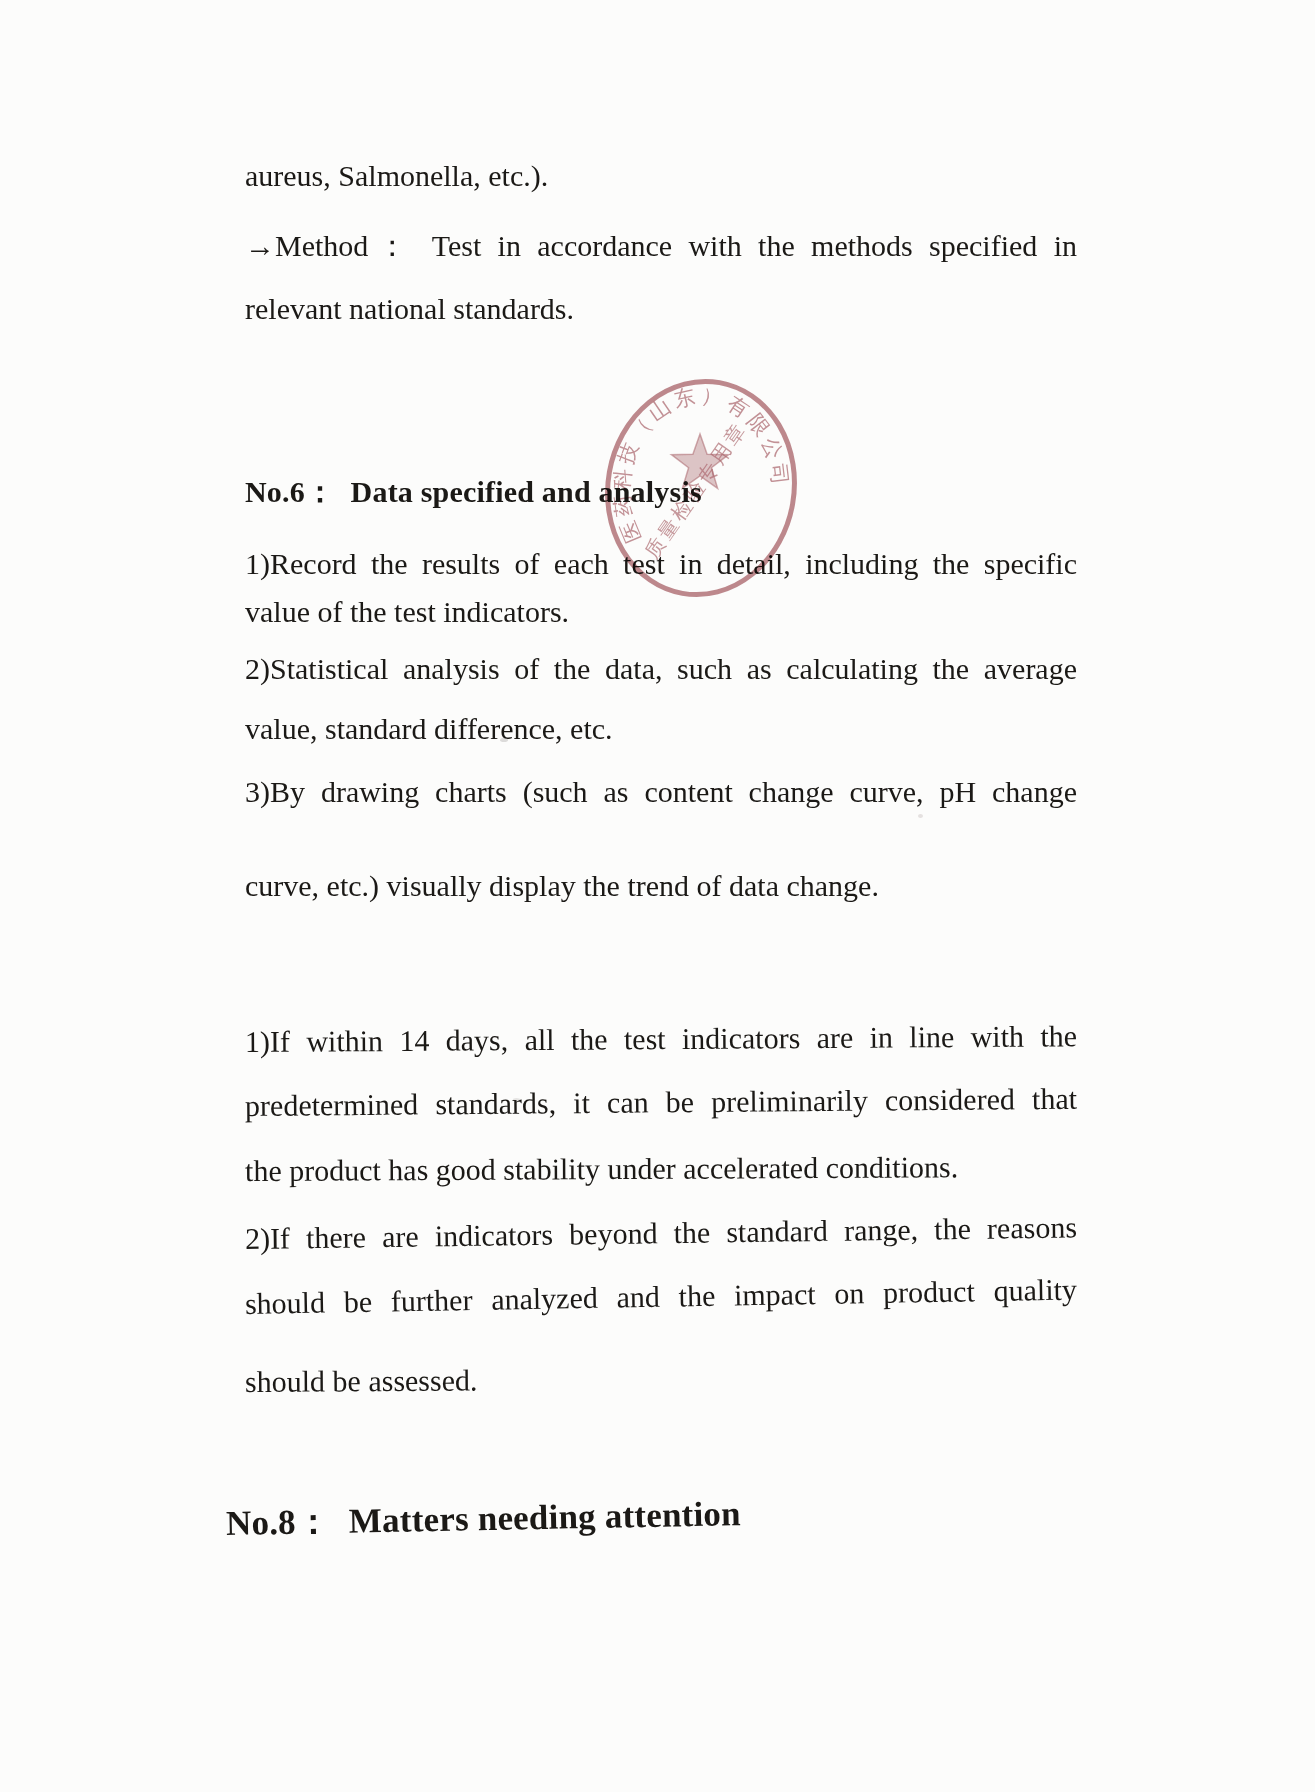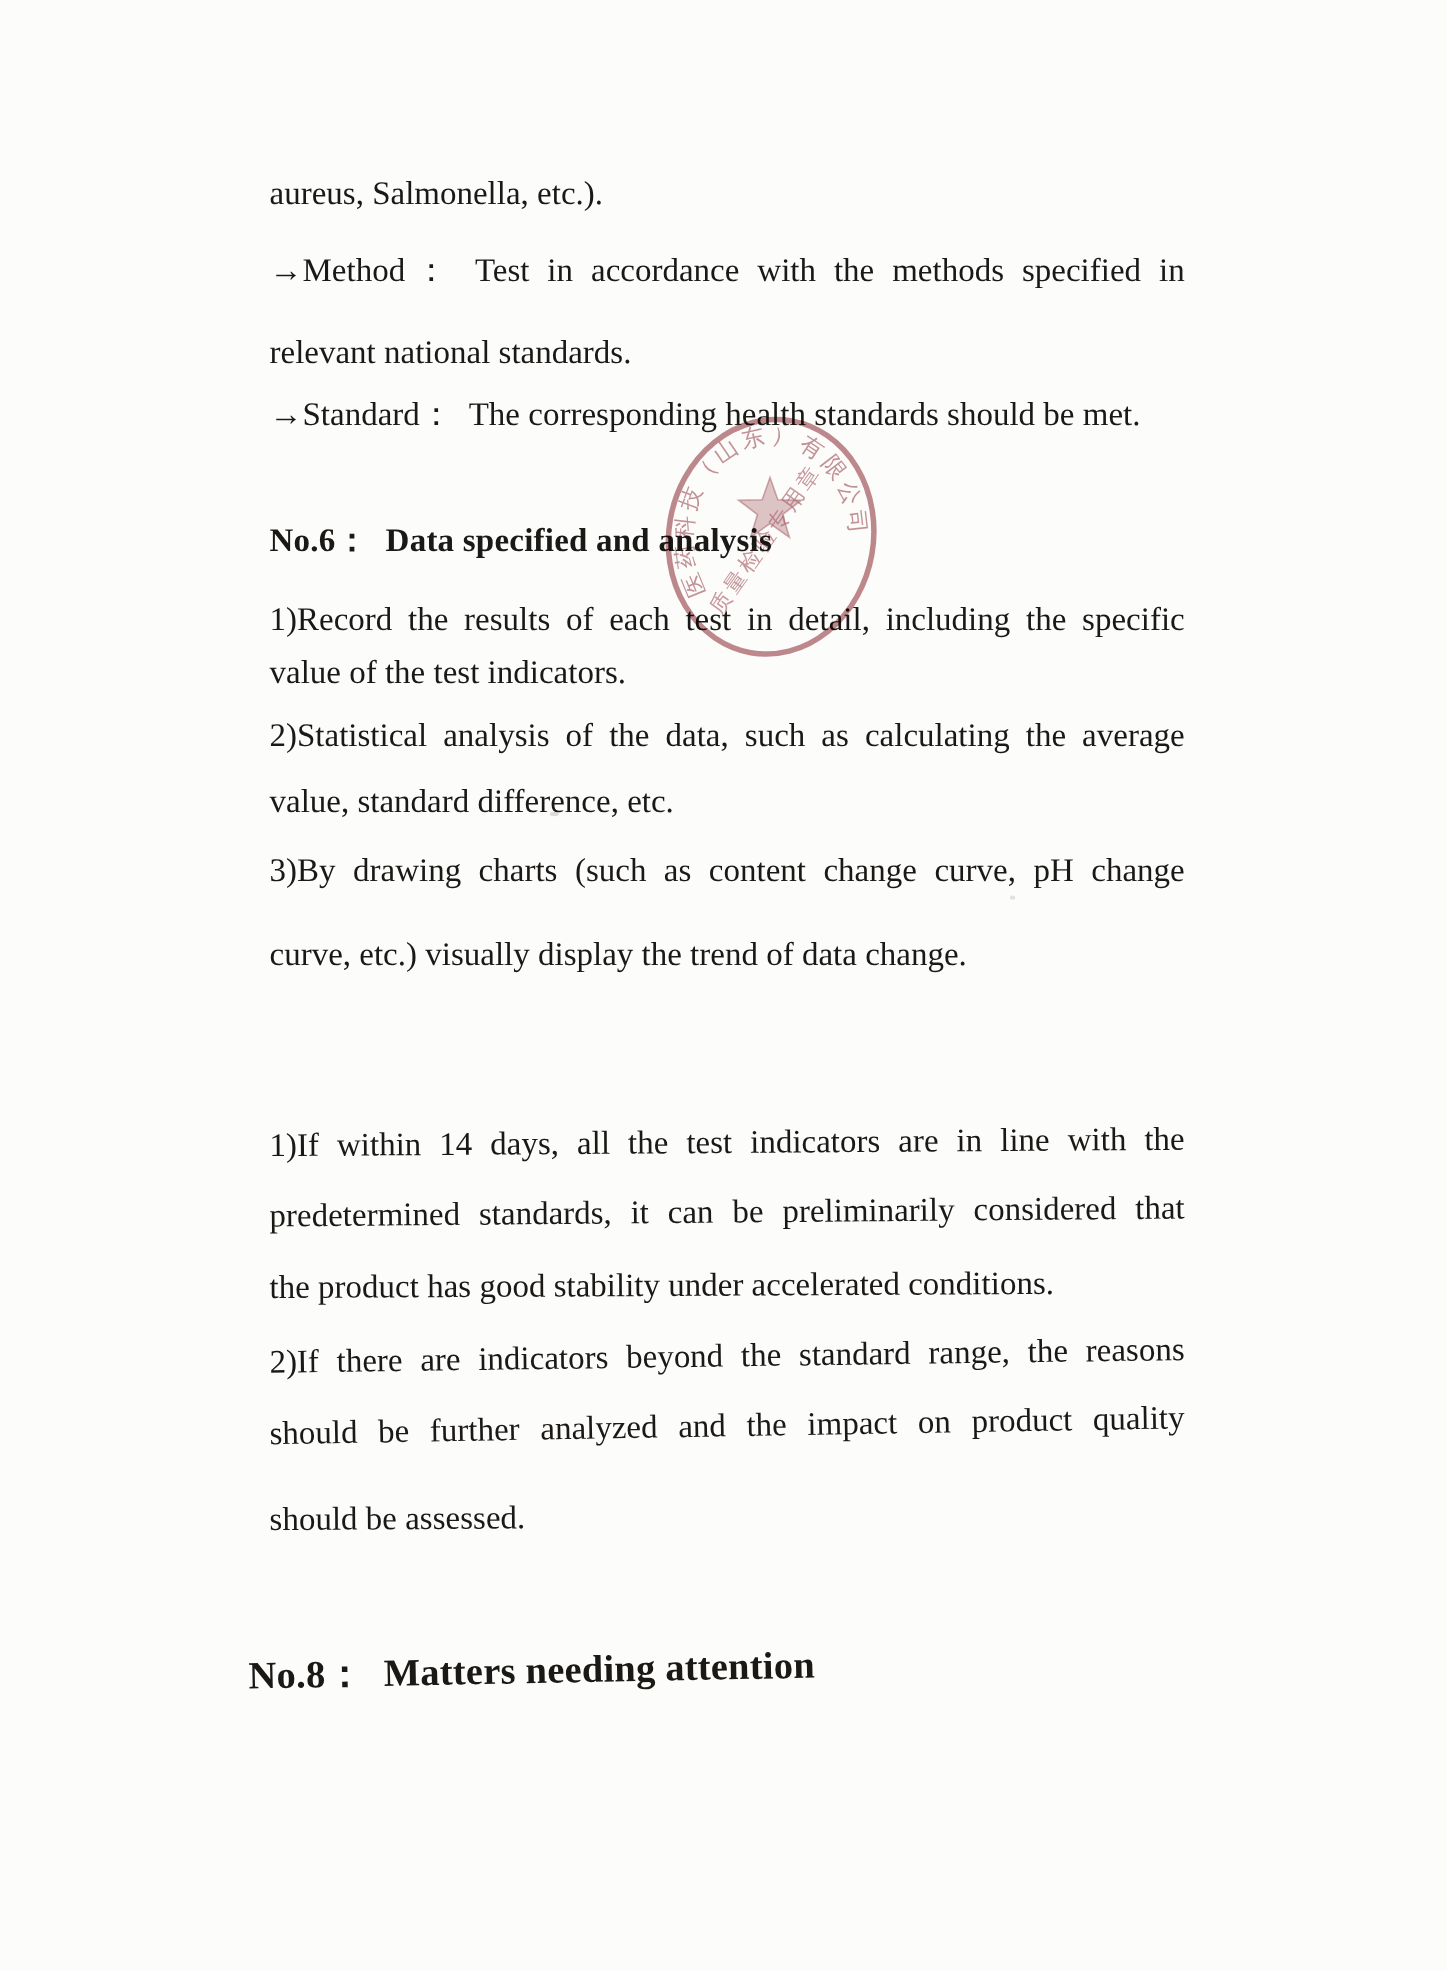--- a/index.html
+++ b/index.html
@@ -17,29 +17,29 @@
     font-size:30px;line-height:36px;
     color:#1b1916;
     transform-origin:left center;
     -webkit-font-smoothing:antialiased;
   }
   .pre{white-space:pre;width:auto;}
   .j{text-align:justify;text-align-last:justify;}
   .b{font-weight:bold;letter-spacing:.2px;}
   .l1{top:158px;}
   .l2{top:228px;}
-  .l3{top:303px;text-align:center;}
+  .l3{top:291px;text-align:center;}
   .l4{top:359px;}
   .l5{top:474px;}
   .l6{top:546px;}
   .l7{top:594px;}
   .l8{top:651px;}
   .l9{top:711px;}
   .l10{top:774px;}
-  .l11{top:850px;text-align:right;}
+  .l11{top:868px;text-align:right;}
   .l12{top:959px;}
   .l13{top:1024px;transform:rotate(-0.4deg);}
   .l14{top:1088px;transform:rotate(-0.5deg);}
   .l15{top:1153px;transform:rotate(-0.3deg);}
   .l16{top:1221px;transform:rotate(-0.8deg);}
   .l17{top:1286px;transform:rotate(-1deg);}
   .l18{top:1364px;transform:rotate(-0.4deg);}
   .l19{top:1506px;left:226px;font-size:35px;transform:rotate(-1.1deg);}
   .stamp{
     position:absolute;
@@ -54,21 +54,20 @@
   .sp3{left:513px;top:1098px;width:7px;height:3px;background:rgba(110,105,100,.16);}
 </style>
 </head>
 <body>
 
 <div class="page">
 
   <div class="tline l2 j">→Method： Test in accordance with the methods specified in</div>
   <div class="tline l1 pre">aureus, Salmonella, etc.).</div>
   <div class="tline l3 pre">relevant national standards.</div>
-  <div class="tline l4 pre">→Standard：  The corresponding health standards should be met.</div>
   <div class="tline l5 b pre">No.6：  Data specified and analysis</div>
   <div class="tline l6 j">1)Record the results of each test in detail, including the specific</div>
   <div class="tline l7 pre">value of the test indicators.</div>
   <div class="tline l8 j">2)Statistical analysis of the data, such as calculating the average</div>
   <div class="tline l9 pre">value, standard difference, etc.</div>
   <div class="tline l10 j">3)By drawing charts (such as content change curve, pH change</div>
   <div class="tline l11 pre">curve, etc.) visually display the trend of data change.</div>
   <div class="tline l13 j">1)If within 14 days, all the test indicators are in line with the</div>
   <div class="tline l14 j">predetermined standards, it can be preliminarily considered that</div>
   <div class="tline l15 pre">the product has good stability under accelerated conditions.</div>

